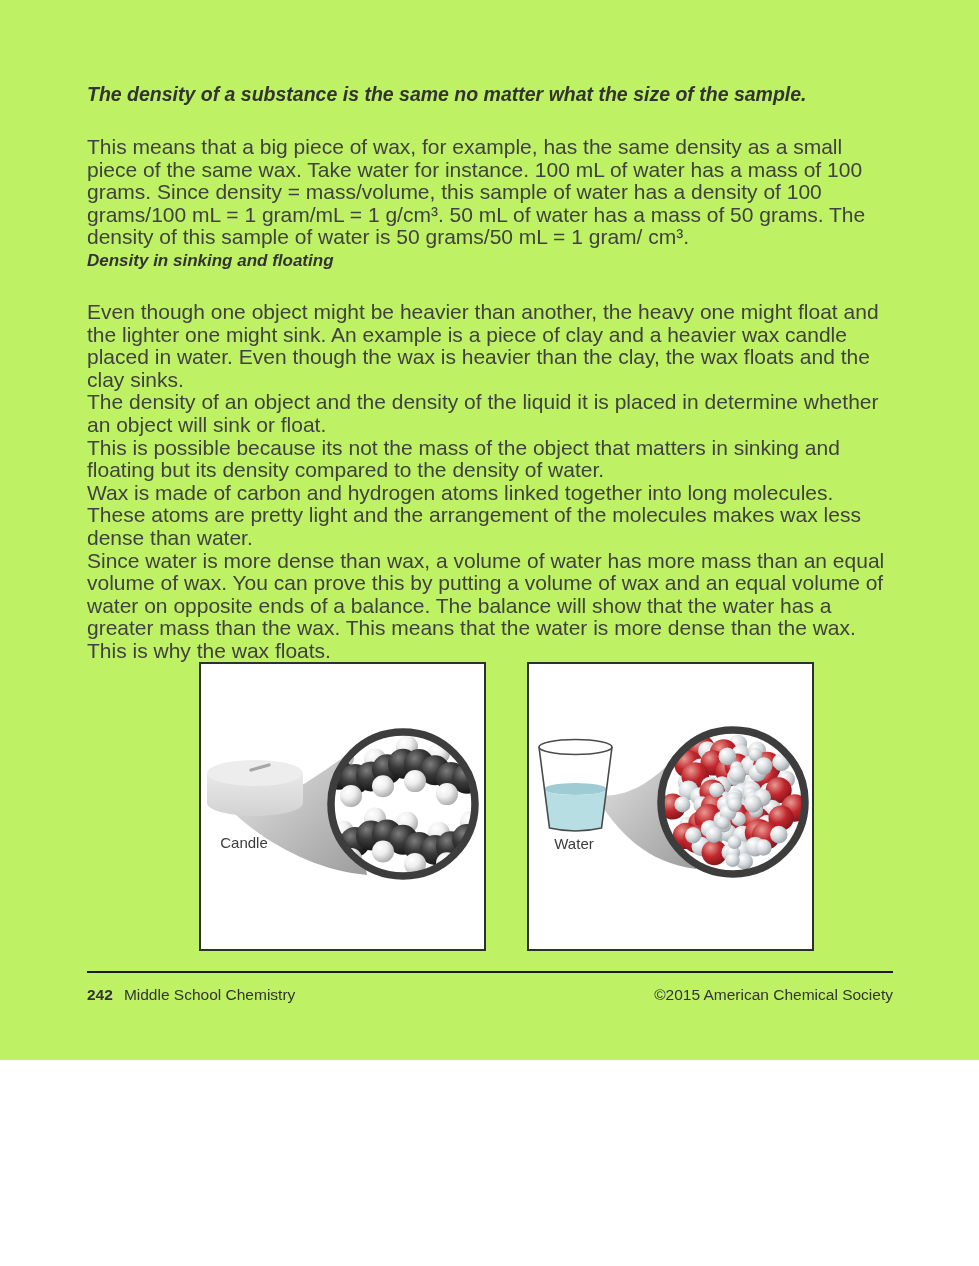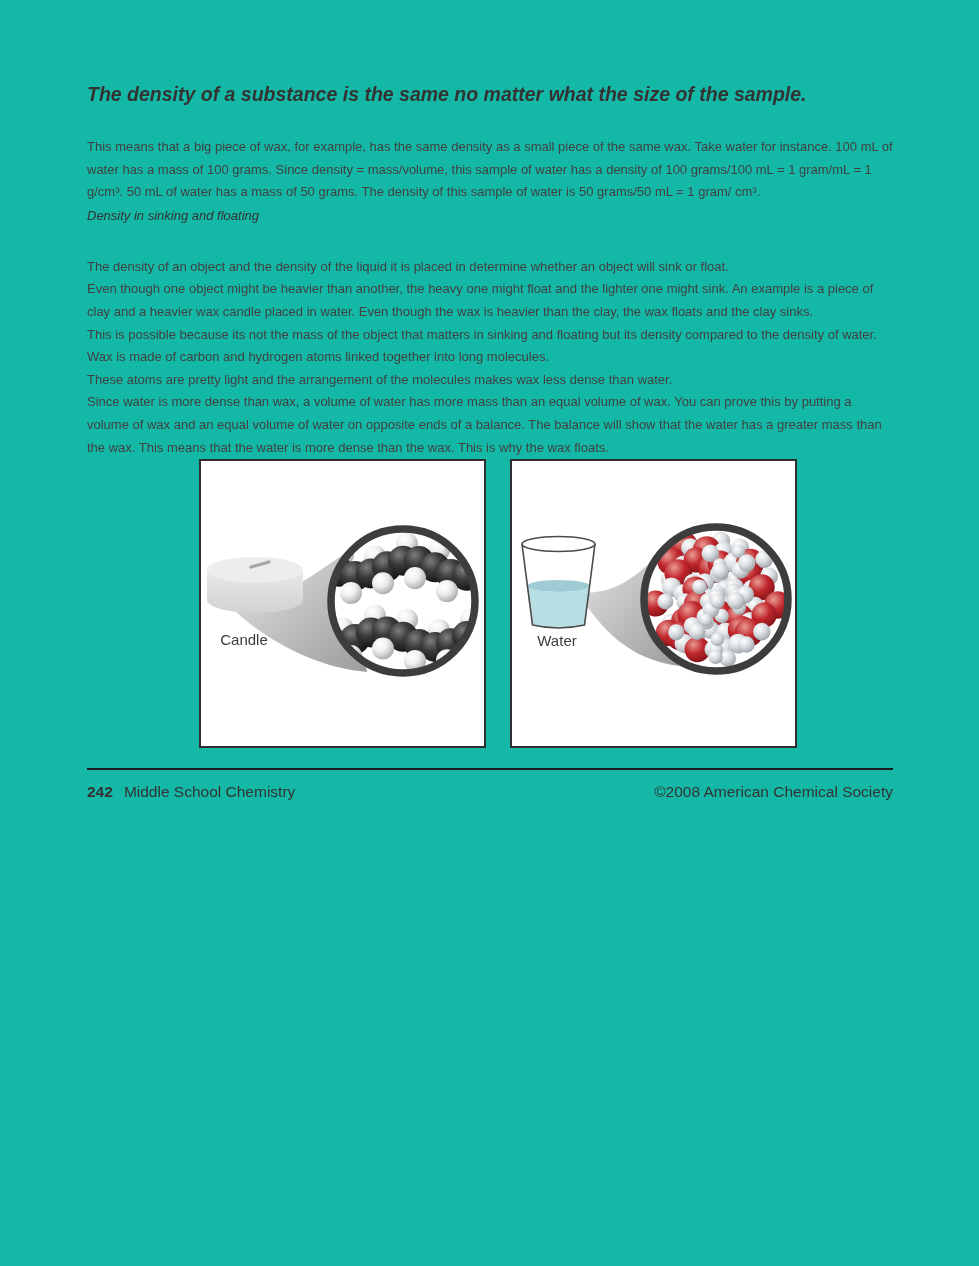--- a/index.html
+++ b/index.html
@@ -1,52 +1,52 @@
 <!DOCTYPE html>
 <html><head>
 <meta charset="utf-8">
 <style>
   html,body{margin:0;padding:0;background:#ffffff;}
   .page{
     position:relative;
-    width:979px;height:1266px;
-    background:#14b8a6;
+    width:979px;height:1060px;
+    background:#bef264;
     box-sizing:border-box;
     padding:82px 86px 0 87px;
     font-family:"Liberation Sans", sans-serif;
     color:#414141;
     overflow:hidden;
   }
   h1.intro-heading{
     margin:0 0 30px 0;
     font-style:italic;font-weight:700;
     font-size:19.5px;line-height:24px;
     color:#333333;
   }
   h2.section-heading{
     margin:0 0 28px 0;
-    font-style:italic;font-weight:400;
-    font-size:13px;line-height:24px;
+    font-style:italic;font-weight:700;
+    font-size:17px;line-height:24px;
     color:#333333;
   }
   p.body-text{
     margin:0;
-    font-size:13px;line-height:22.6px;
+    font-size:21px;line-height:22.6px;
     color:#414141;
     white-space:pre-line;
     max-width:806px;
   }
   .m27{margin-bottom:27px}
   .m24{margin-bottom:24px}
   .m25{margin-bottom:25px}
   .m23{margin-bottom:23px}
   .m11{margin-bottom:11px}
   .figures{
     display:flex;
-    gap:24px;
+    gap:41px;
     margin-left:112px;
     margin-top:0;
   }
   figure.figbox{
     margin:0;
     width:287px;height:289px;
     border:2px solid #2f2f2f;
     box-sizing:border-box;
     background:#ffffff;
   }
@@ -72,22 +72,22 @@
 <body>
 
 <div class="page">
 
   <h1 class="intro-heading">The density of a substance is the same no matter what the size of the sample.</h1>
 
   <p class="body-text m27">This means that a big piece of wax, for example, has the same density as a small piece of the same wax. Take water for instance. 100 mL of water has a mass of 100 grams. Since density = mass/volume, this sample of water has a density of 100 grams/100 mL = 1 gram/mL = 1 g/cm³. 50 mL of water has a mass of 50 grams. The density of this sample of water is 50 grams/50 mL = 1 gram/ cm³.</p>
 
   <h2 class="section-heading">Density in sinking and floating</h2>
 
+  <p class="body-text m25">Even though one object might be heavier than another, the heavy one might float and the lighter one might sink. An example is a piece of clay and a heavier wax candle placed in water. Even though the wax is heavier than the clay, the wax floats and the clay sinks.</p>
   <p class="body-text m25">The density of an object and the density of the liquid it is placed in determine whether an object will sink or float.</p>
-  <p class="body-text m25">Even though one object might be heavier than another, the heavy one might float and the lighter one might sink. An example is a piece of clay and a heavier wax candle placed in water. Even though the wax is heavier than the clay, the wax floats and the clay sinks.</p>
   <p class="body-text m23">This is possible because its not the mass of the object that matters in sinking and floating but its density compared to the density of water.</p>
   <p class="body-text m11">Wax is made of carbon and hydrogen atoms linked together into long molecules.
 These atoms are pretty light and the arrangement of the molecules makes wax less dense than water.</p>
   <p class="body-text m24">Since water is more dense than wax, a volume of water has more mass than an equal volume of wax. You can prove this by putting a volume of wax and an equal volume of water on opposite ends of a balance. The balance will show that the water has a greater mass than the wax. This means that the water is more dense than the wax. This is why the wax floats.</p>
 
   <div class="figures">
 
     <figure class="figbox">
       <svg width="283" height="285" viewBox="0 0 283 285">
         <defs>
@@ -299,16 +299,16 @@
         </g>
       </svg>
     </figure>
 
   </div>
 
   <div class="footer">
     <div class="footer-left">
       <span class="pgnum">242</span><span>Middle School Chemistry</span>
     </div>
-    <div class="footer-right">©2008 American Chemical Society</div>
+    <div class="footer-right">©2015 American Chemical Society</div>
   </div>
 
 </div>
 
 </body></html>

